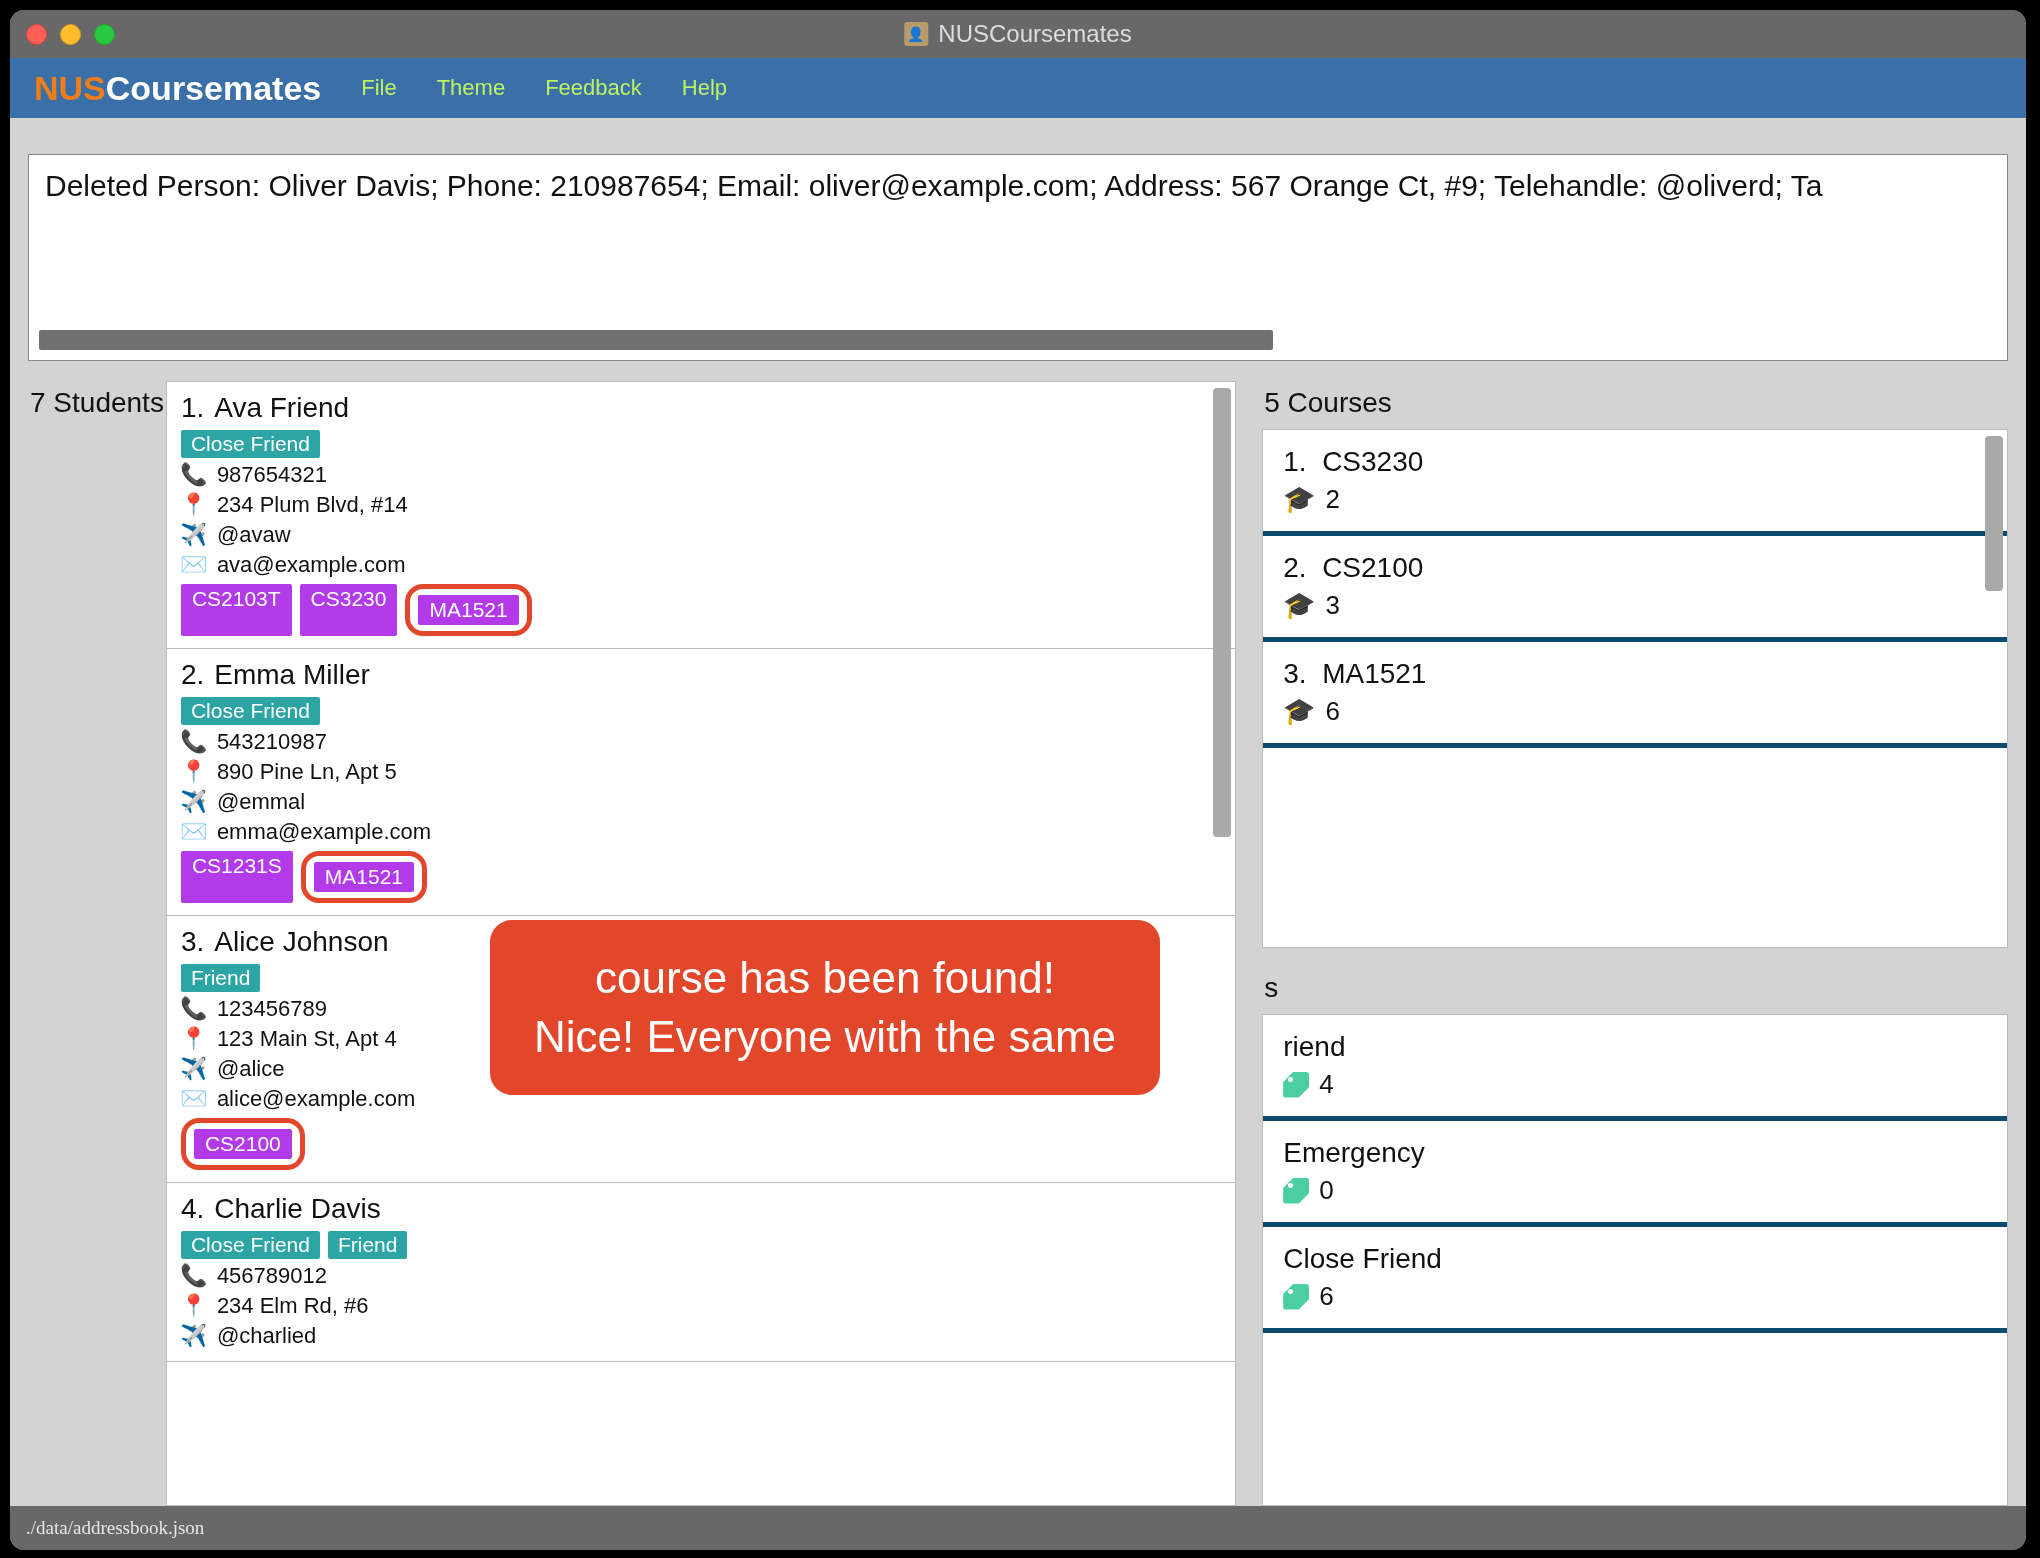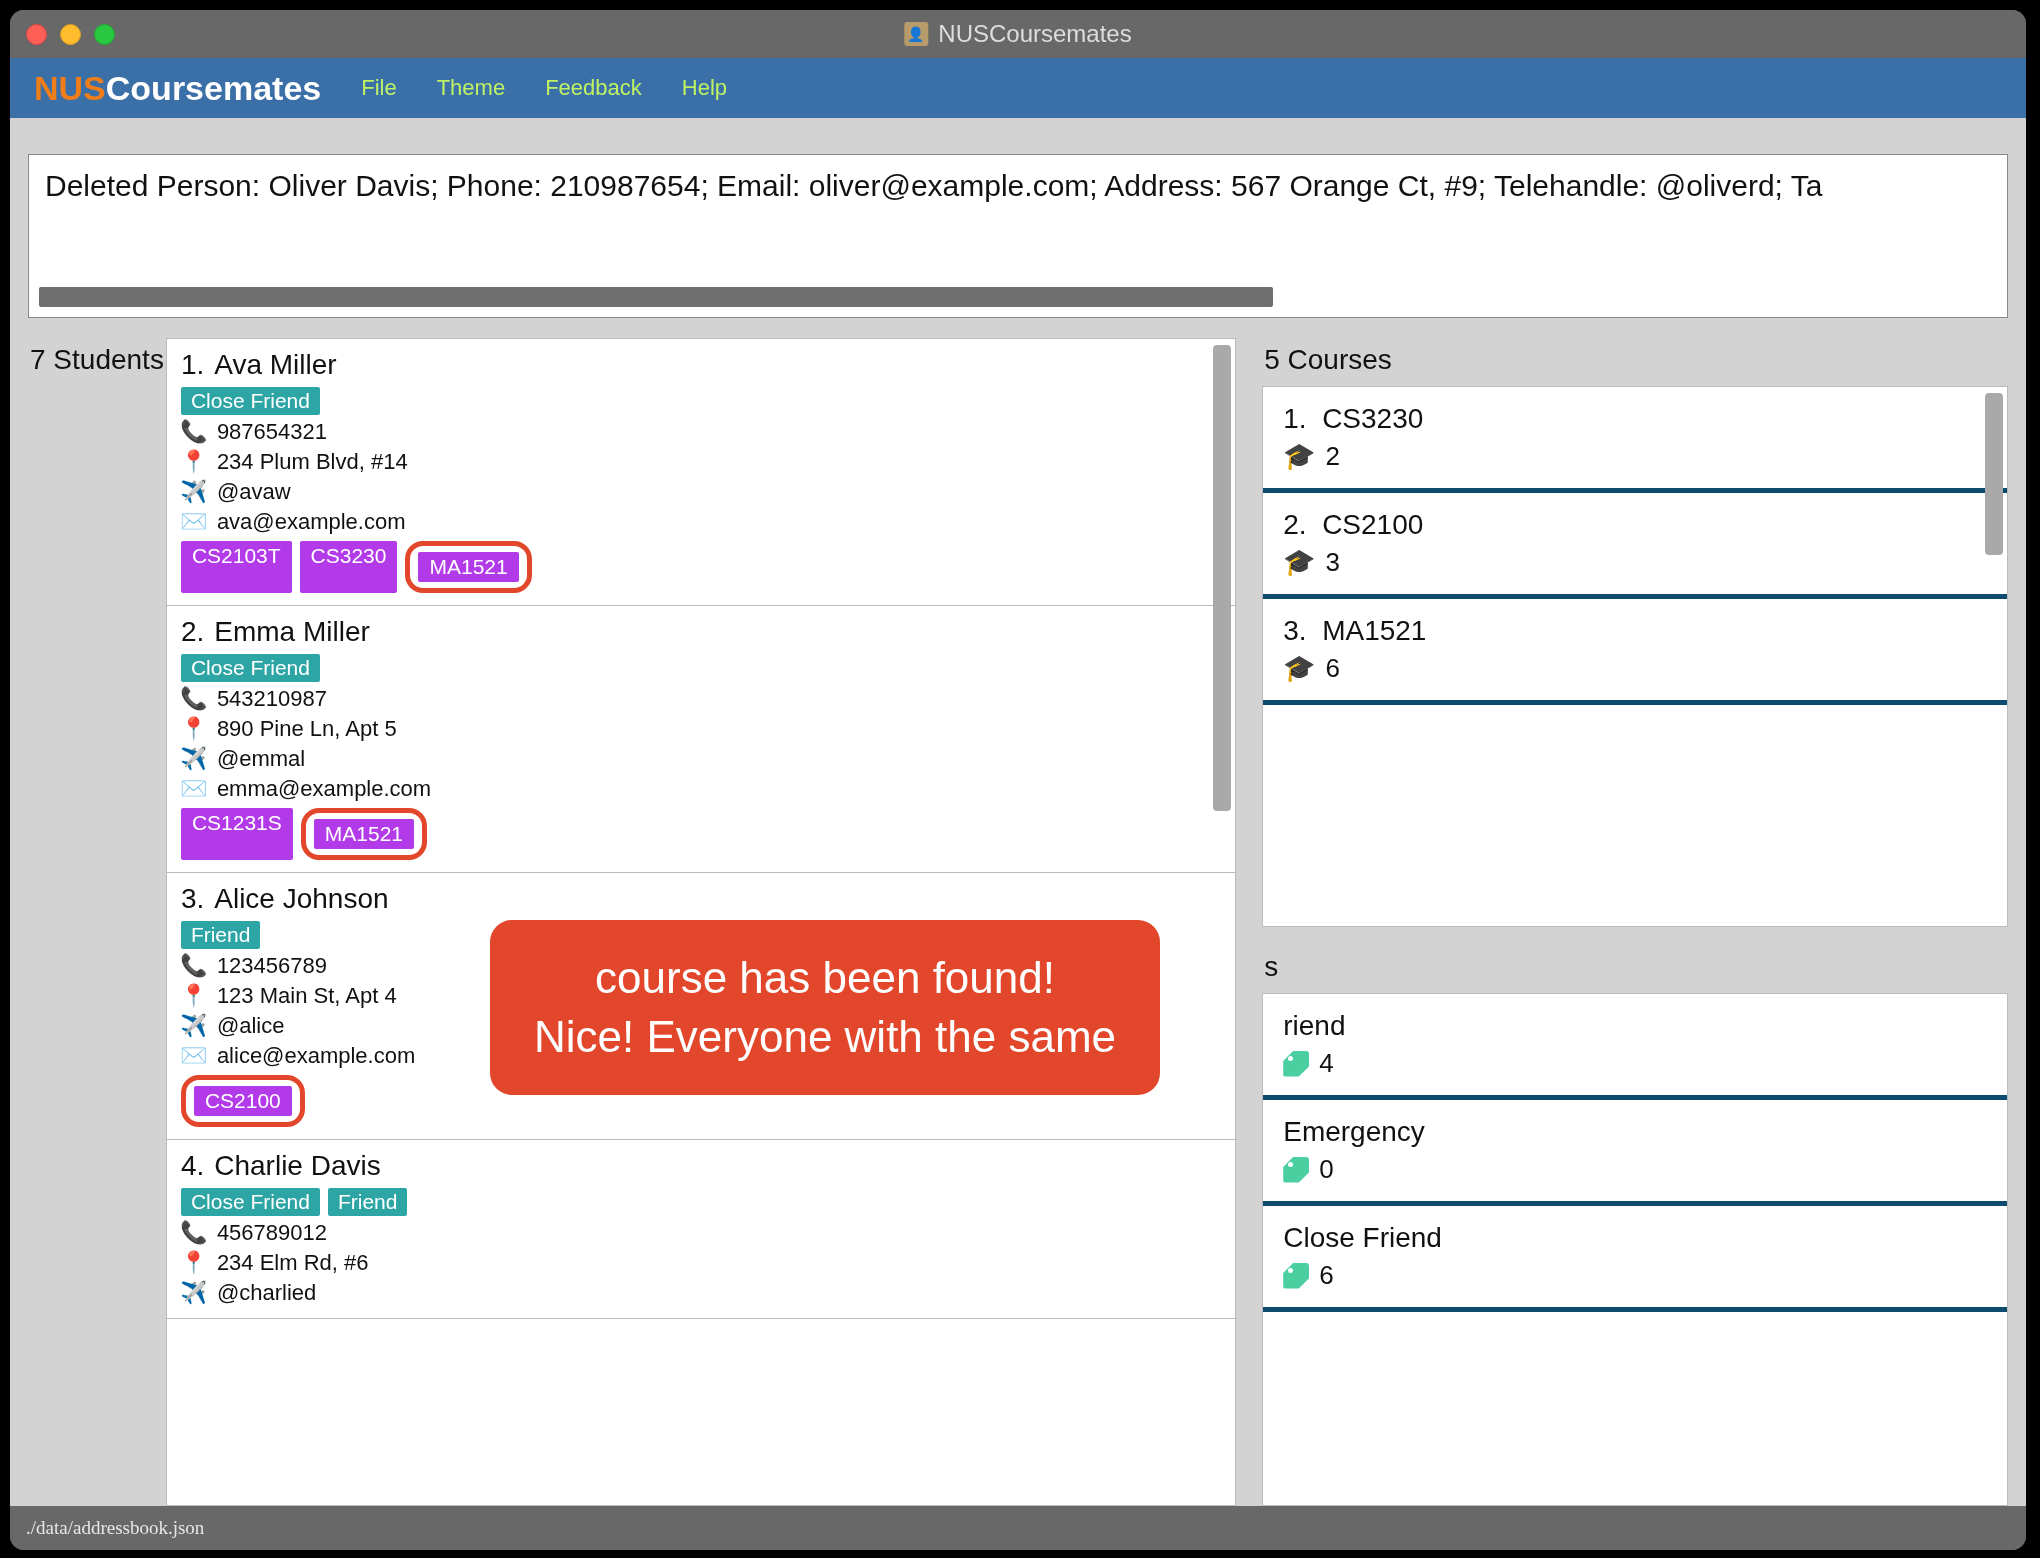--- a/index.html
+++ b/index.html
@@ -13,21 +13,21 @@
   .tgrn { background: #28c940; border: 1px solid #1dad2b; }
   .titlecenter { position: absolute; left: 50%; transform: translateX(-50%); color: #ddd; font-size: 24px; display: flex; align-items: center; gap: 10px; }
   .titleicon { width: 24px; height: 24px; background: #b89b6a; border-radius: 3px; display: inline-flex; align-items: center; justify-content: center; font-size: 14px; color: #5a4a2a; }
   .menubar { height: 60px; background: #3b6fa8; display: flex; align-items: center; padding: 0 24px; gap: 40px; }
   .brand { font-weight: 700; font-size: 34px; color: #fff; }
   .brand .nus { color: #ef7d1a; }
   .menuitem { color: #bef264; font-size: 22px; cursor: pointer; }
   .content { flex: 1; background: #d3d3d3; padding: 18px 18px 0 18px; display: flex; flex-direction: column; overflow: hidden; }
   .cmdbox { background: #fff; border: 1px solid #888; height: 64px; display: flex; align-items: center; padding: 0 16px; font-size: 30px; color: #111; }
   .cursor { border-right: 2px solid #222; height: 36px; display: inline-block; margin-left: 2px; }
-  .resultbox { margin-top: 18px; background: #fff; border: 1px solid #888; height: 164px; padding: 14px 16px; position: relative; font-size: 30px; color: #111; overflow: hidden; white-space: nowrap; }
+  .resultbox { margin-top: 18px; background: #fff; border: 1px solid #888; height: 207px; padding: 14px 16px; position: relative; font-size: 30px; color: #111; overflow: hidden; white-space: nowrap; }
   .hscroll { position: absolute; left: 10px; bottom: 10px; right: 10px; height: 20px; background: transparent; }
   .hscroll-thumb { position: absolute; left: 0; top: 0; height: 20px; width: 63%; background: #6f6f6f; border-radius: 2px; }
   .panes { flex: 1; display: flex; gap: 26px; margin-top: 20px; overflow: hidden; }
   .leftcol { flex: 1.62; display: flex; flex-direction: row; overflow: hidden; }
   .rightcol { flex: 1; display: flex; flex-direction: column; overflow: hidden; gap: 18px; }
   .panehdr { font-size: 28px; color: #111; padding: 6px 2px 10px 2px; }
   .list { background: #fff; border: 1px solid #bbb; flex: 1; overflow: hidden; position: relative; }
   .scroll-v { position: absolute; right: 4px; top: 6px; width: 18px; height: 40%; background: #a9a9a9; border-radius: 4px; }
   .scroll-v.small { height: 30%; }
   .card { border-bottom: 1px solid #bbb; padding: 10px 14px 12px 14px; display: flex; flex-direction: column; gap: 4px; }
@@ -84,21 +84,21 @@
 
     <div class="panes">
       <div class="leftcol">
         <div class="panehdr">7 Students</div>
         <div class="list">
           <div class="scroll-v"></div>
 
           <div class="card">
             <div class="line name">
               <span>1.</span>
-              <span>Ava Miller</span>
+              <span>Ava Friend</span>
             </div>
             <div class="tagrow">
               <span class="tag">Close Friend</span>
             </div>
             <div class="line mini">
                 <span class="ci ico-phone">📞</span>
                 <span>987654321</span>
               </div>
             <div class="line mini">
                 <span class="ci ico-pin">📍</span>

